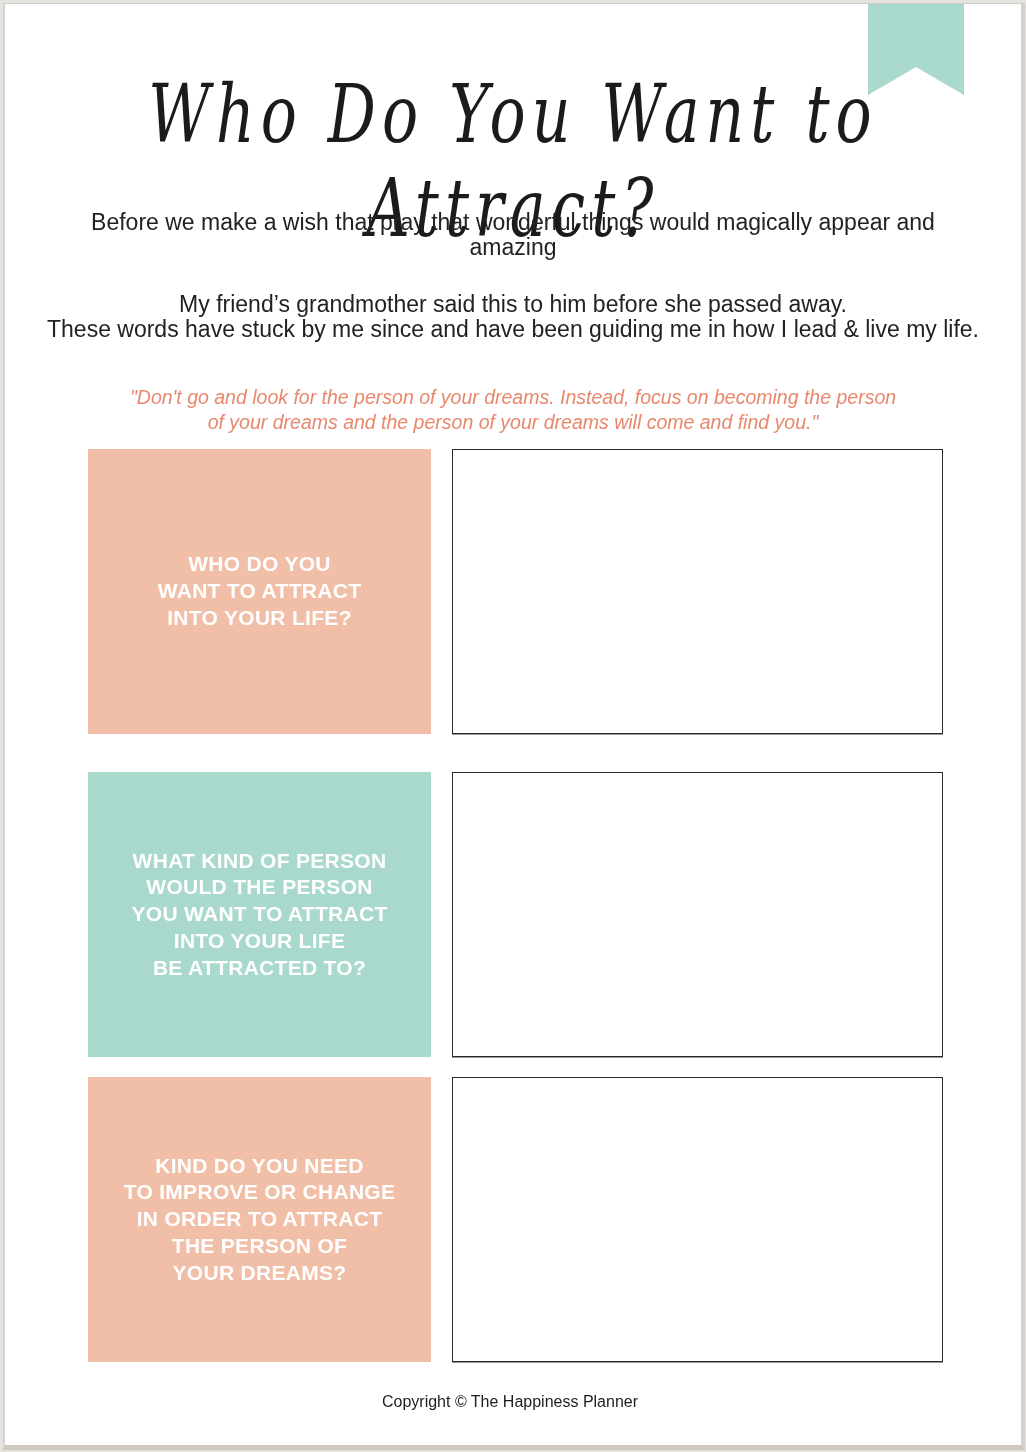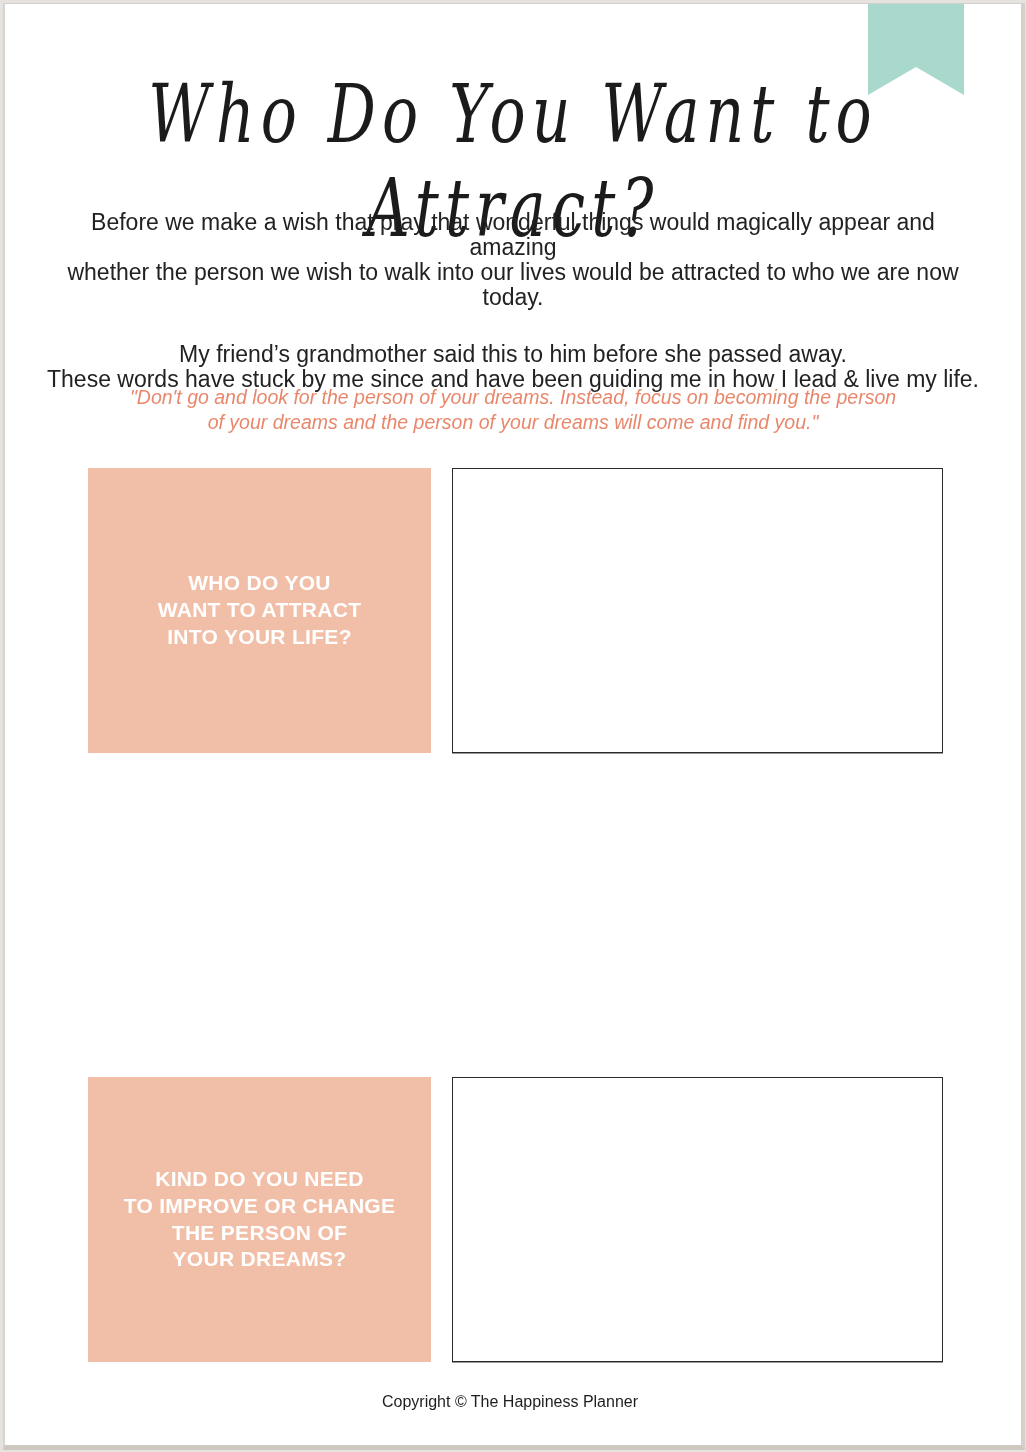--- a/index.html
+++ b/index.html
@@ -54,50 +54,62 @@
 
   <svg class="ribbon" viewBox="0 0 96 91">
     <polygon points="0,0 96,0 96,91 48,63 0,91" fill="#a9d8cc"></polygon>
   </svg>
 
   <div class="title">Who Do You Want to Attract?</div>
 
   <div class="intro">
     <p>
       <span class="l">Before we make a wish that pray that wonderful things would magically appear and amazing</span>
-      <span class="l">whether the person we wish to walk into our lives would be attracted to who we are now today.</span>
     </p>
     <p>
       <span class="l">My friend’s grandmother said this to him before she passed away.</span>
       <span class="l">These words have stuck by me since and have been guiding me in how I lead &amp; live my life.</span>
     </p>
   </div>
 
   <div class="quote">
     <span class="l">"Don't go and look for the person of your dreams. Instead, focus on becoming the person</span>
     <span class="l">of your dreams and the person of your dreams will come and find you."</span>
   </div>
 
-  <div class="row" style="top:464px;padding-left:32px;">
+  <div class="row" style="top:445px;padding-left:32px;">
     <div class="label peach">
       <div>
         <span class="l">WHO DO YOU</span>
         <span class="l">WANT TO ATTRACT</span>
         <span class="l">INTO YOUR LIFE?</span>
       </div>
     </div>
     <div class="box"></div>
   </div>
 
+  <div class="row" style="top:768px;">
+    <div class="label mint">
+      <div>
+        <span class="l">WHAT KIND OF PERSON</span>
+        <span class="l">WOULD THE PERSON</span>
+        <span class="l">YOU WANT TO ATTRACT</span>
+        <span class="l">INTO YOUR LIFE</span>
+        <span class="l">BE ATTRACTED TO?</span>
+      </div>
+    </div>
+    <div class="box"></div>
+  </div>
 
   <div class="row" style="top:1073px;">
     <div class="label peach">
       <div>
         <span class="l">KIND DO YOU NEED</span>
         <span class="l">TO IMPROVE OR CHANGE</span>
+        <span class="l">IN ORDER TO ATTRACT</span>
         <span class="l">THE PERSON OF</span>
         <span class="l">YOUR DREAMS?</span>
       </div>
     </div>
     <div class="box"></div>
   </div>
 
   <div class="footer">Copyright © The Happiness Planner</div>
 </div>
 

